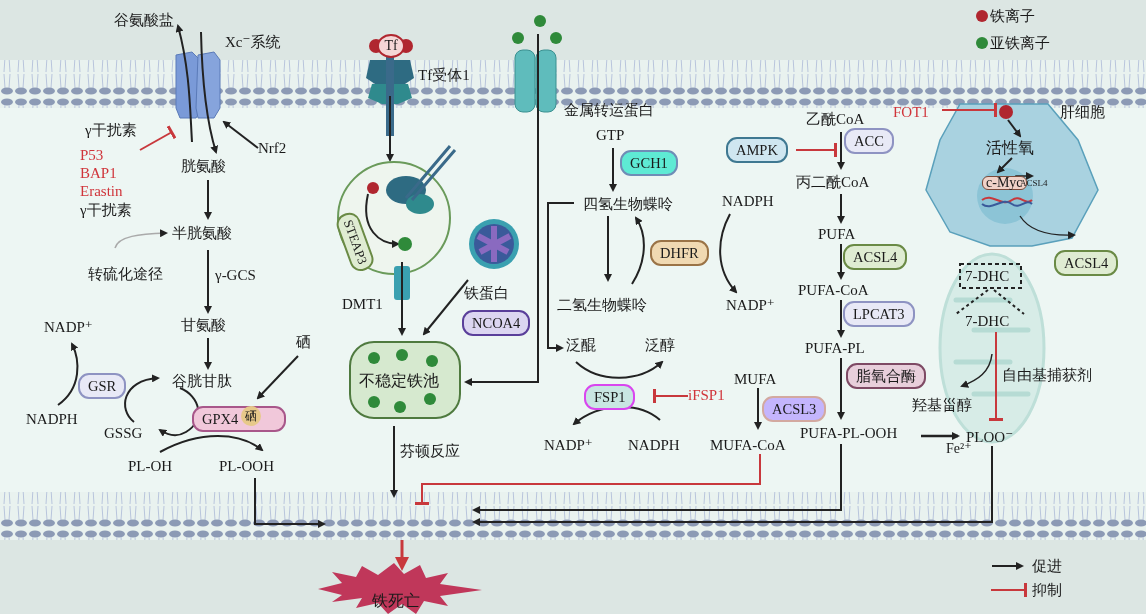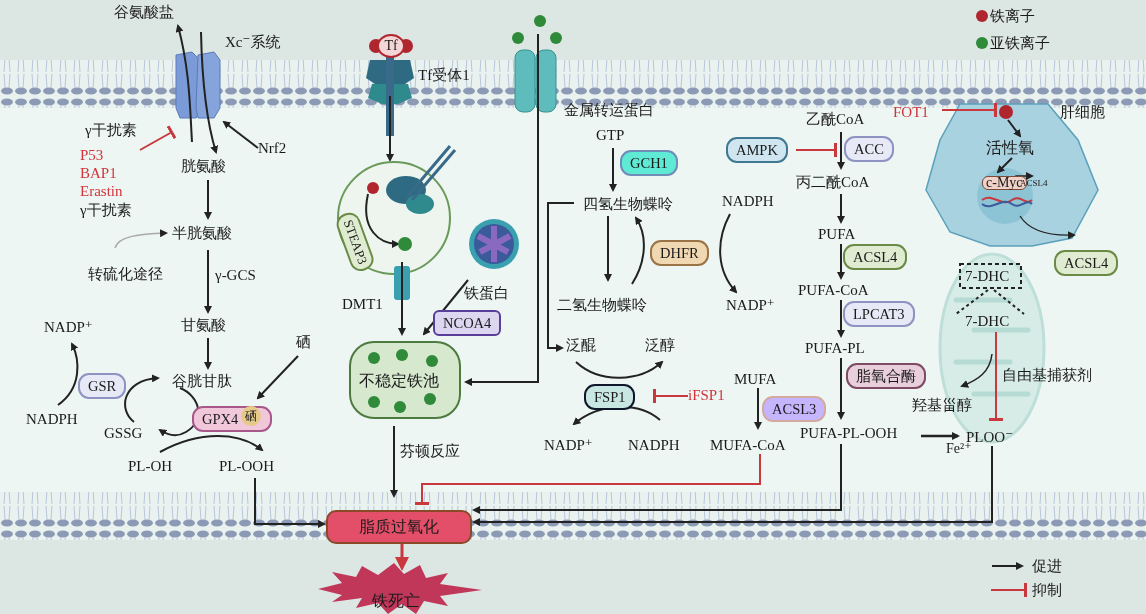--- a/index.html
+++ b/index.html
@@ -5,21 +5,21 @@
   html,body{margin:0;padding:0;}
   body{width:1146px;height:614px;position:relative;overflow:hidden;background:#e9f2ef;font-family:"Liberation Serif","DejaVu Serif",serif;color:#1a1a1a;}
   #stage{position:absolute;left:0;top:0;width:1146px;height:614px;}
   .t{position:absolute;white-space:nowrap;font-size:15px;line-height:18px;}
   .red{color:#d0343a;}
   .pill{position:absolute;border-radius:11px;font-size:14.5px;line-height:20px;padding:1px 8px;white-space:nowrap;text-align:center;}
   .p-blue{background:#5eead4;border:2px solid #6f8db6;}
   .p-lav{background:#e8e9f6;border:2px solid #8e93c2;}
   .p-pink{background:#f1c8da;border:2px solid #a8578a;}
   .p-tan{background:#f0d9b2;border:2px solid #9a7346;}
-  .p-teal{background:#c8e6e2;border:2px solid #0f172a;}
+  .p-teal{background:#c8e6e2;border:2px solid #d946ef;}
   .p-green{background:#dfecd2;border:2px solid #6a8a45;}
   .p-mauve{background:#e8cfdb;border:2px solid #7e4a64;}
   .p-rose{background:#c4b5fd;border:2px solid #d3a9a0;}
   .p-purple{background:#dcd6f1;border:2px solid #5a3f9a;}
   .p-sky{background:#cfe6f0;border:2px solid #3f7891;}
   .lipo{position:absolute;left:0;width:1146px;}
 </style>
 </head>
 <body>
 
@@ -167,50 +167,50 @@
     <circle cx="982" cy="43" r="6" fill="#2f8a3a"></circle>
     <path d="M992,566 L1022,566" stroke="#222" stroke-width="2" marker-end="url(#ah)"></path>
     <path d="M991,590 L1026,590" stroke="#c8383c" stroke-width="2" marker-end="url(#tbar)"></path>
   </svg>
 
   <span class="t" style="left:990px;top:7px;">铁离子</span>
   <span class="t" style="left:990px;top:34px;">亚铁离子</span>
   <span class="t" style="left:1032px;top:557px;">促进</span>
   <span class="t" style="left:1032px;top:581px;">抑制</span>
 
-  <span class="t" style="left:114px;top:3px;">谷氨酸盐</span>
+  <span class="t" style="left:114px;top:11px;">谷氨酸盐</span>
   <span class="t" style="left:225px;top:33px;">Xc⁻系统</span>
   <span class="t" style="left:85px;top:121px;">γ干扰素</span>
   <span class="t red" style="left:80px;top:146px;">P53</span>
   <span class="t red" style="left:80px;top:164px;">BAP1</span>
   <span class="t red" style="left:80px;top:182px;">Erastin</span>
   <span class="t" style="left:80px;top:201px;">γ干扰素</span>
   <span class="t" style="left:258px;top:139px;">Nrf2</span>
   <span class="t" style="left:181px;top:157px;">胱氨酸</span>
   <span class="t" style="left:172px;top:224px;">半胱氨酸</span>
   <span class="t" style="left:88px;top:265px;">转硫化途径</span>
   <span class="t" style="left:215px;top:266px;">γ-GCS</span>
   <span class="t" style="left:181px;top:316px;">甘氨酸</span>
   <span class="t" style="left:172px;top:372px;">谷胱甘肽</span>
   <span class="t" style="left:296px;top:333px;">硒</span>
   <span class="t" style="left:44px;top:318px;">NADP⁺</span>
   <span class="t" style="left:26px;top:410px;">NADPH</span>
   <span class="t" style="left:104px;top:424px;">GSSG</span>
   <span class="t" style="left:128px;top:457px;">PL-OH</span>
   <span class="t" style="left:219px;top:457px;">PL-OOH</span>
   <span class="pill p-lav" style="left:78px;top:373px;">GSR</span>
-  <span class="pill p-pink" style="left:192px;top:406px;padding-right:32px;"><span>GPX4</span></span>
+  <span class="pill p-pink" style="left:192px;top:406px;padding-right:46px;"><span>GPX4</span></span>
   <span style="position:absolute;left:241px;top:406px;width:20px;height:20px;border-radius:10px;background:#e7c98a;font-size:12px;line-height:20px;text-align:center;">硒</span>
 
   <span style="position:absolute;left:380px;top:36px;width:22px;text-align:center;font-size:14px;line-height:20px;">Tf</span>
   <span class="t" style="left:418px;top:66px;">Tf受体1</span>
   <span class="pill p-green" style="left:325px;top:230px;transform:rotate(70deg);font-size:13px;padding:0 5px;">STEAP3</span>
   <span class="t" style="left:342px;top:295px;">DMT1</span>
   <span class="t" style="left:464px;top:284px;">铁蛋白</span>
-  <span class="pill p-purple" style="left:433px;top:310px;border-radius:6px;">NCOA4</span>
+  <span class="pill p-purple" style="left:462px;top:310px;">NCOA4</span>
   <span class="t" style="left:359px;top:372px;font-size:16px;">不稳定铁池</span>
   <span class="t" style="left:400px;top:442px;">芬顿反应</span>
   <span class="t" style="left:564px;top:101px;">金属转运蛋白</span>
 
   <span class="t" style="left:596px;top:126px;">GTP</span>
   <span class="pill p-blue" style="left:620px;top:150px;">GCH1</span>
   <span class="t" style="left:583px;top:195px;">四氢生物蝶呤</span>
   <span class="t" style="left:557px;top:296px;">二氢生物蝶呤</span>
   <span class="pill p-tan" style="left:650px;top:240px;">DHFR</span>
   <span class="t" style="left:722px;top:192px;">NADPH</span>
@@ -218,21 +218,21 @@
 
   <span class="t" style="left:566px;top:336px;">泛醌</span>
   <span class="t" style="left:645px;top:336px;">泛醇</span>
   <span class="pill p-teal" style="left:584px;top:384px;">FSP1</span>
   <span class="t red" style="left:688px;top:386px;">iFSP1</span>
   <span class="t" style="left:544px;top:436px;">NADP⁺</span>
   <span class="t" style="left:628px;top:436px;">NADPH</span>
 
   <span class="t" style="left:806px;top:110px;">乙酰CoA</span>
   <span class="pill p-sky" style="left:726px;top:137px;">AMPK</span>
-  <span class="pill p-lav" style="left:844px;top:136px;">ACC</span>
+  <span class="pill p-lav" style="left:844px;top:128px;">ACC</span>
   <span class="t" style="left:796px;top:173px;">丙二酰CoA</span>
   <span class="t" style="left:818px;top:225px;">PUFA</span>
   <span class="pill p-green" style="left:843px;top:244px;">ACSL4</span>
   <span class="t" style="left:798px;top:281px;">PUFA-CoA</span>
   <span class="pill p-lav" style="left:843px;top:301px;">LPCAT3</span>
   <span class="t" style="left:805px;top:339px;">PUFA-PL</span>
   <span class="pill p-mauve" style="left:846px;top:363px;font-size:15px;">脂氧合酶</span>
   <span class="t" style="left:800px;top:424px;">PUFA-PL-OOH</span>
   <span class="t" style="left:924px;top:440px;font-size:14px;margin-left:22px;">Fe²⁺</span>
   <span class="t" style="left:966px;top:428px;">PLOO⁻</span>
@@ -245,15 +245,14 @@
   <span class="t" style="left:986px;top:139px;font-size:16px;">活性氧</span>
   <span style="position:absolute;left:982px;top:176px;font-size:14px;line-height:12px;padding:0 3px;border:1.5px solid #7a4a3a;border-radius:6px;background:#f0d2c8;">c-Myc</span>
   <span style="position:absolute;left:1020px;top:177px;font-size:9px;line-height:12px;">ACSL4</span>
   <span class="pill p-green" style="left:1054px;top:250px;">ACSL4</span>
 
   <span class="t" style="left:965px;top:267px;">7-DHC</span>
   <span class="t" style="left:965px;top:312px;">7-DHC</span>
   <span class="t" style="left:1002px;top:366px;">自由基捕获剂</span>
   <span class="t" style="left:912px;top:396px;">羟基甾醇</span>
 
-  <span style="position:absolute;left:326px;top:510px;width:142px;height:30px;border-radius:10px;background:#e34e68;border:2px solid #8a4a2a;font-size:16px;line-height:30px;text-align:center;">脂质过氧化</span>
   <span class="t" style="left:372px;top:580px;font-size:16px;margin-top:12px;">铁死亡</span>
 </div>
 
 </body></html>

